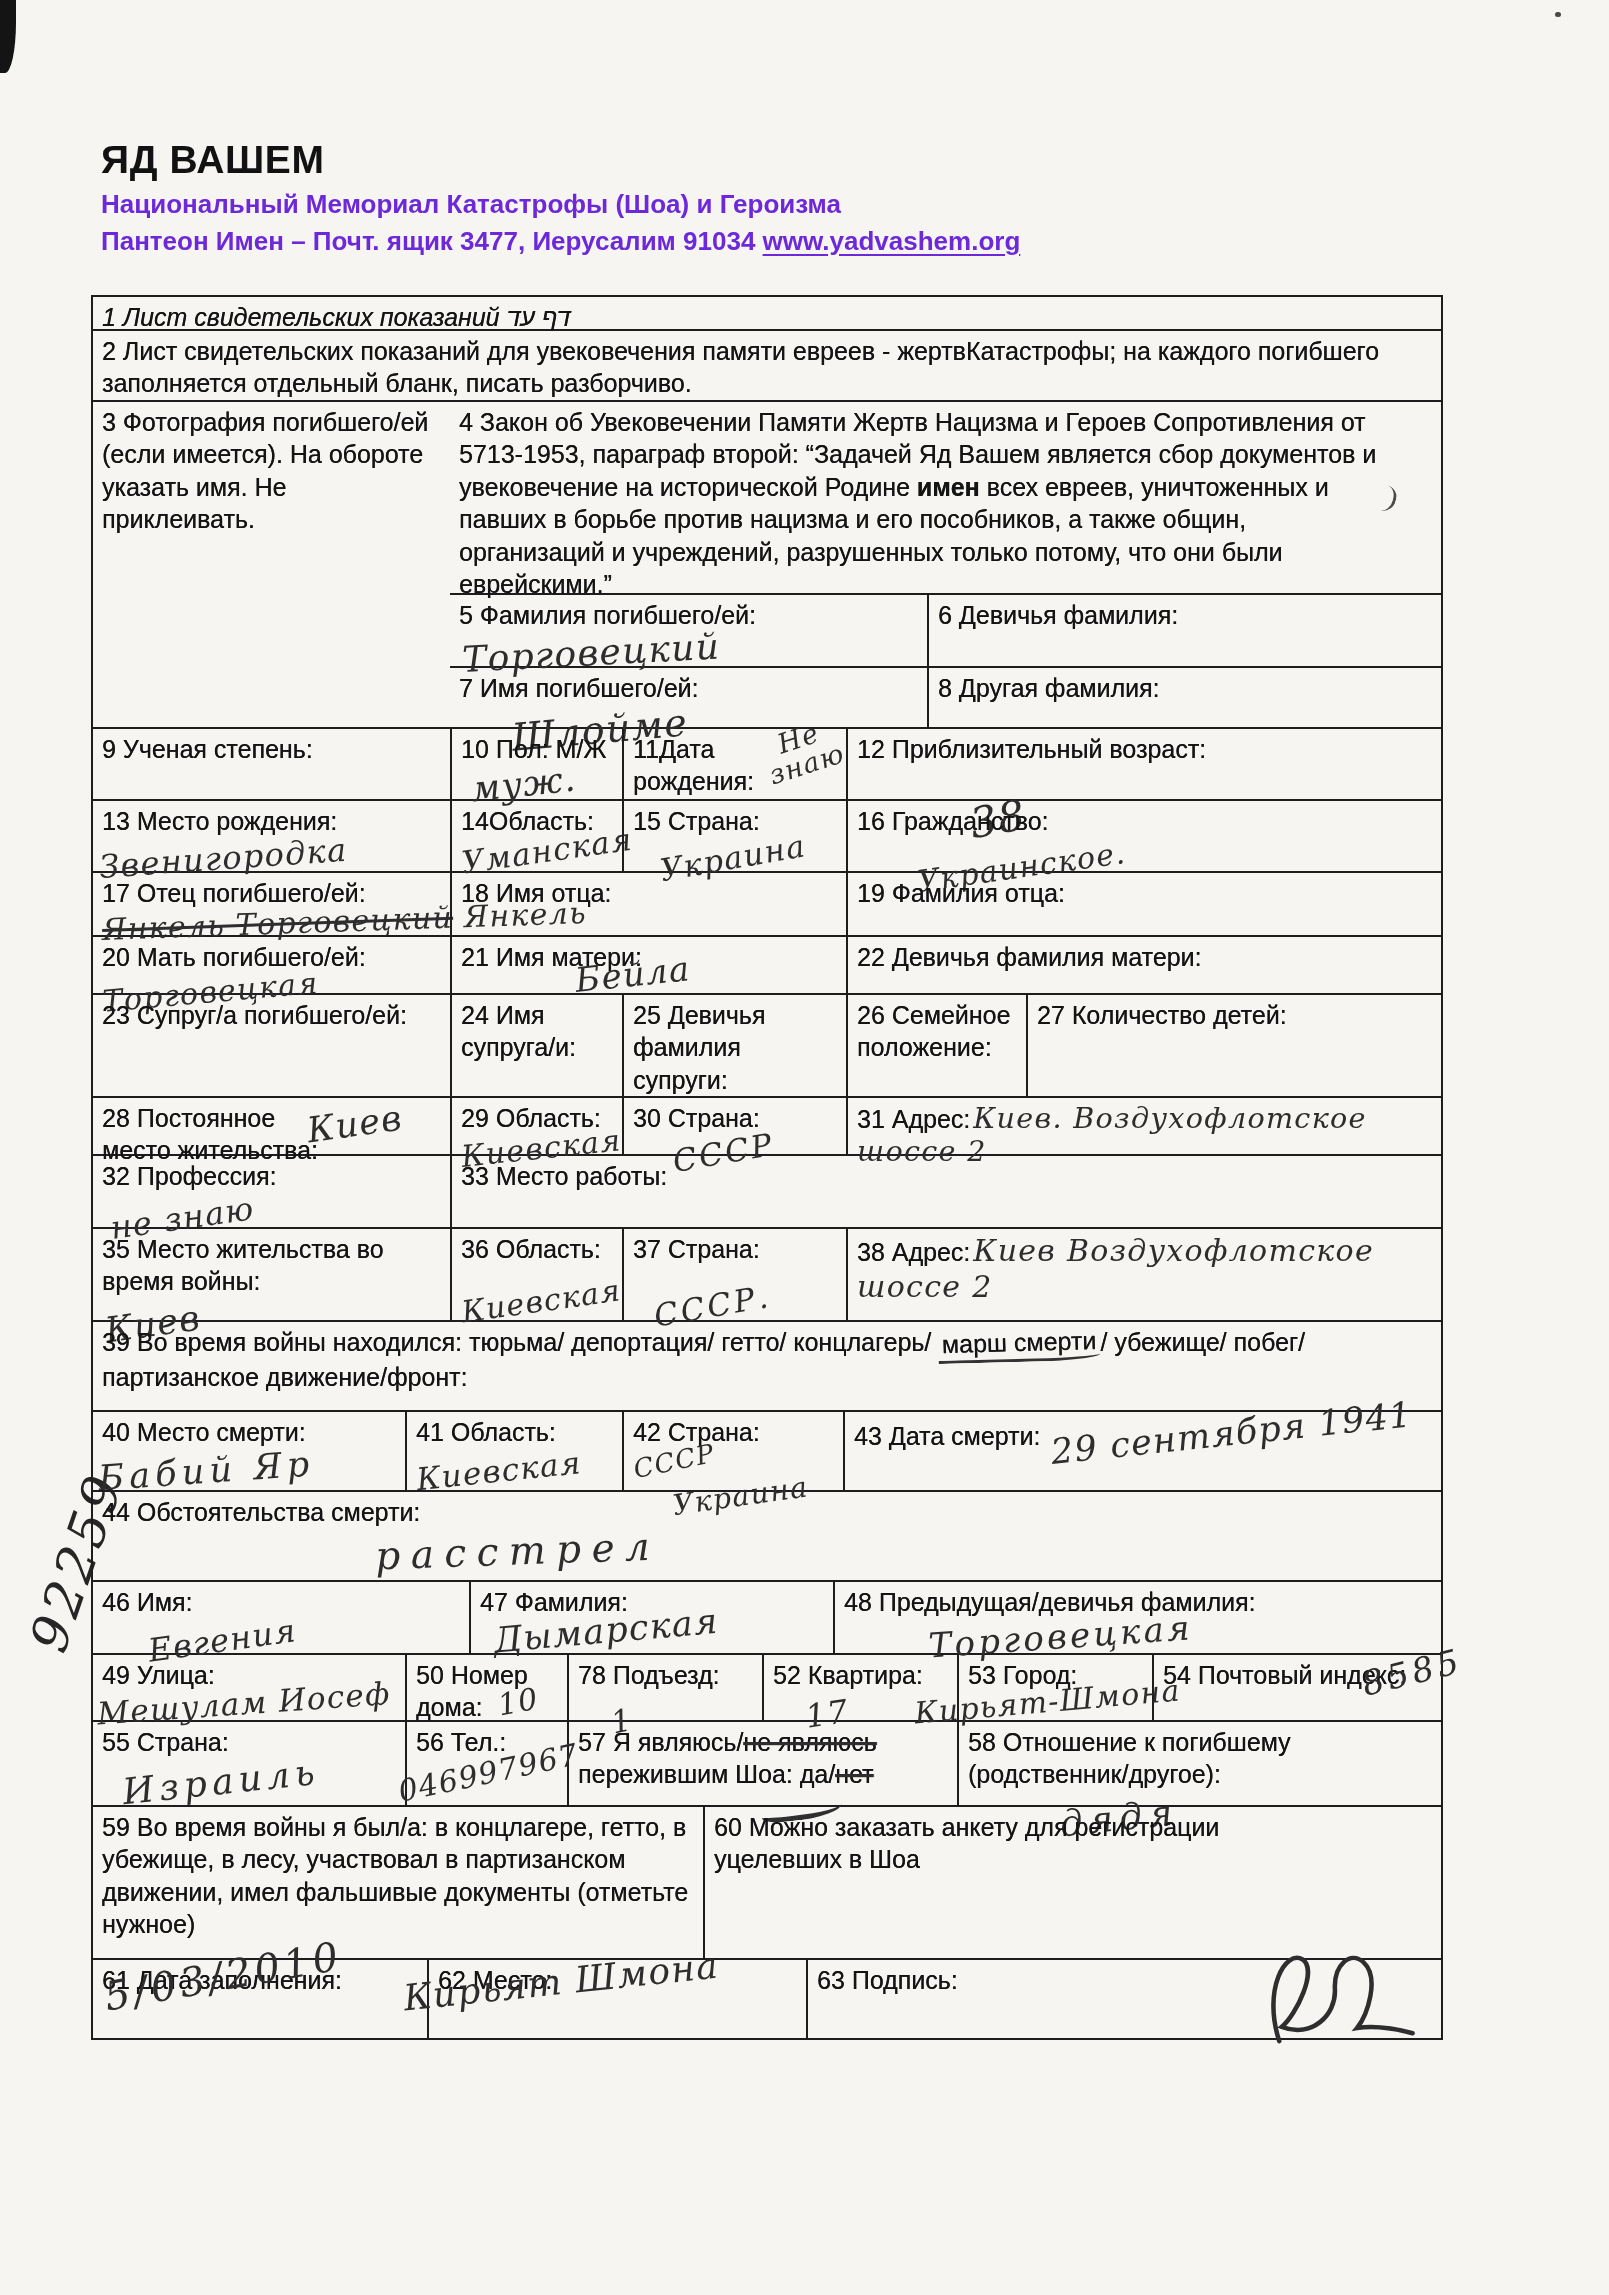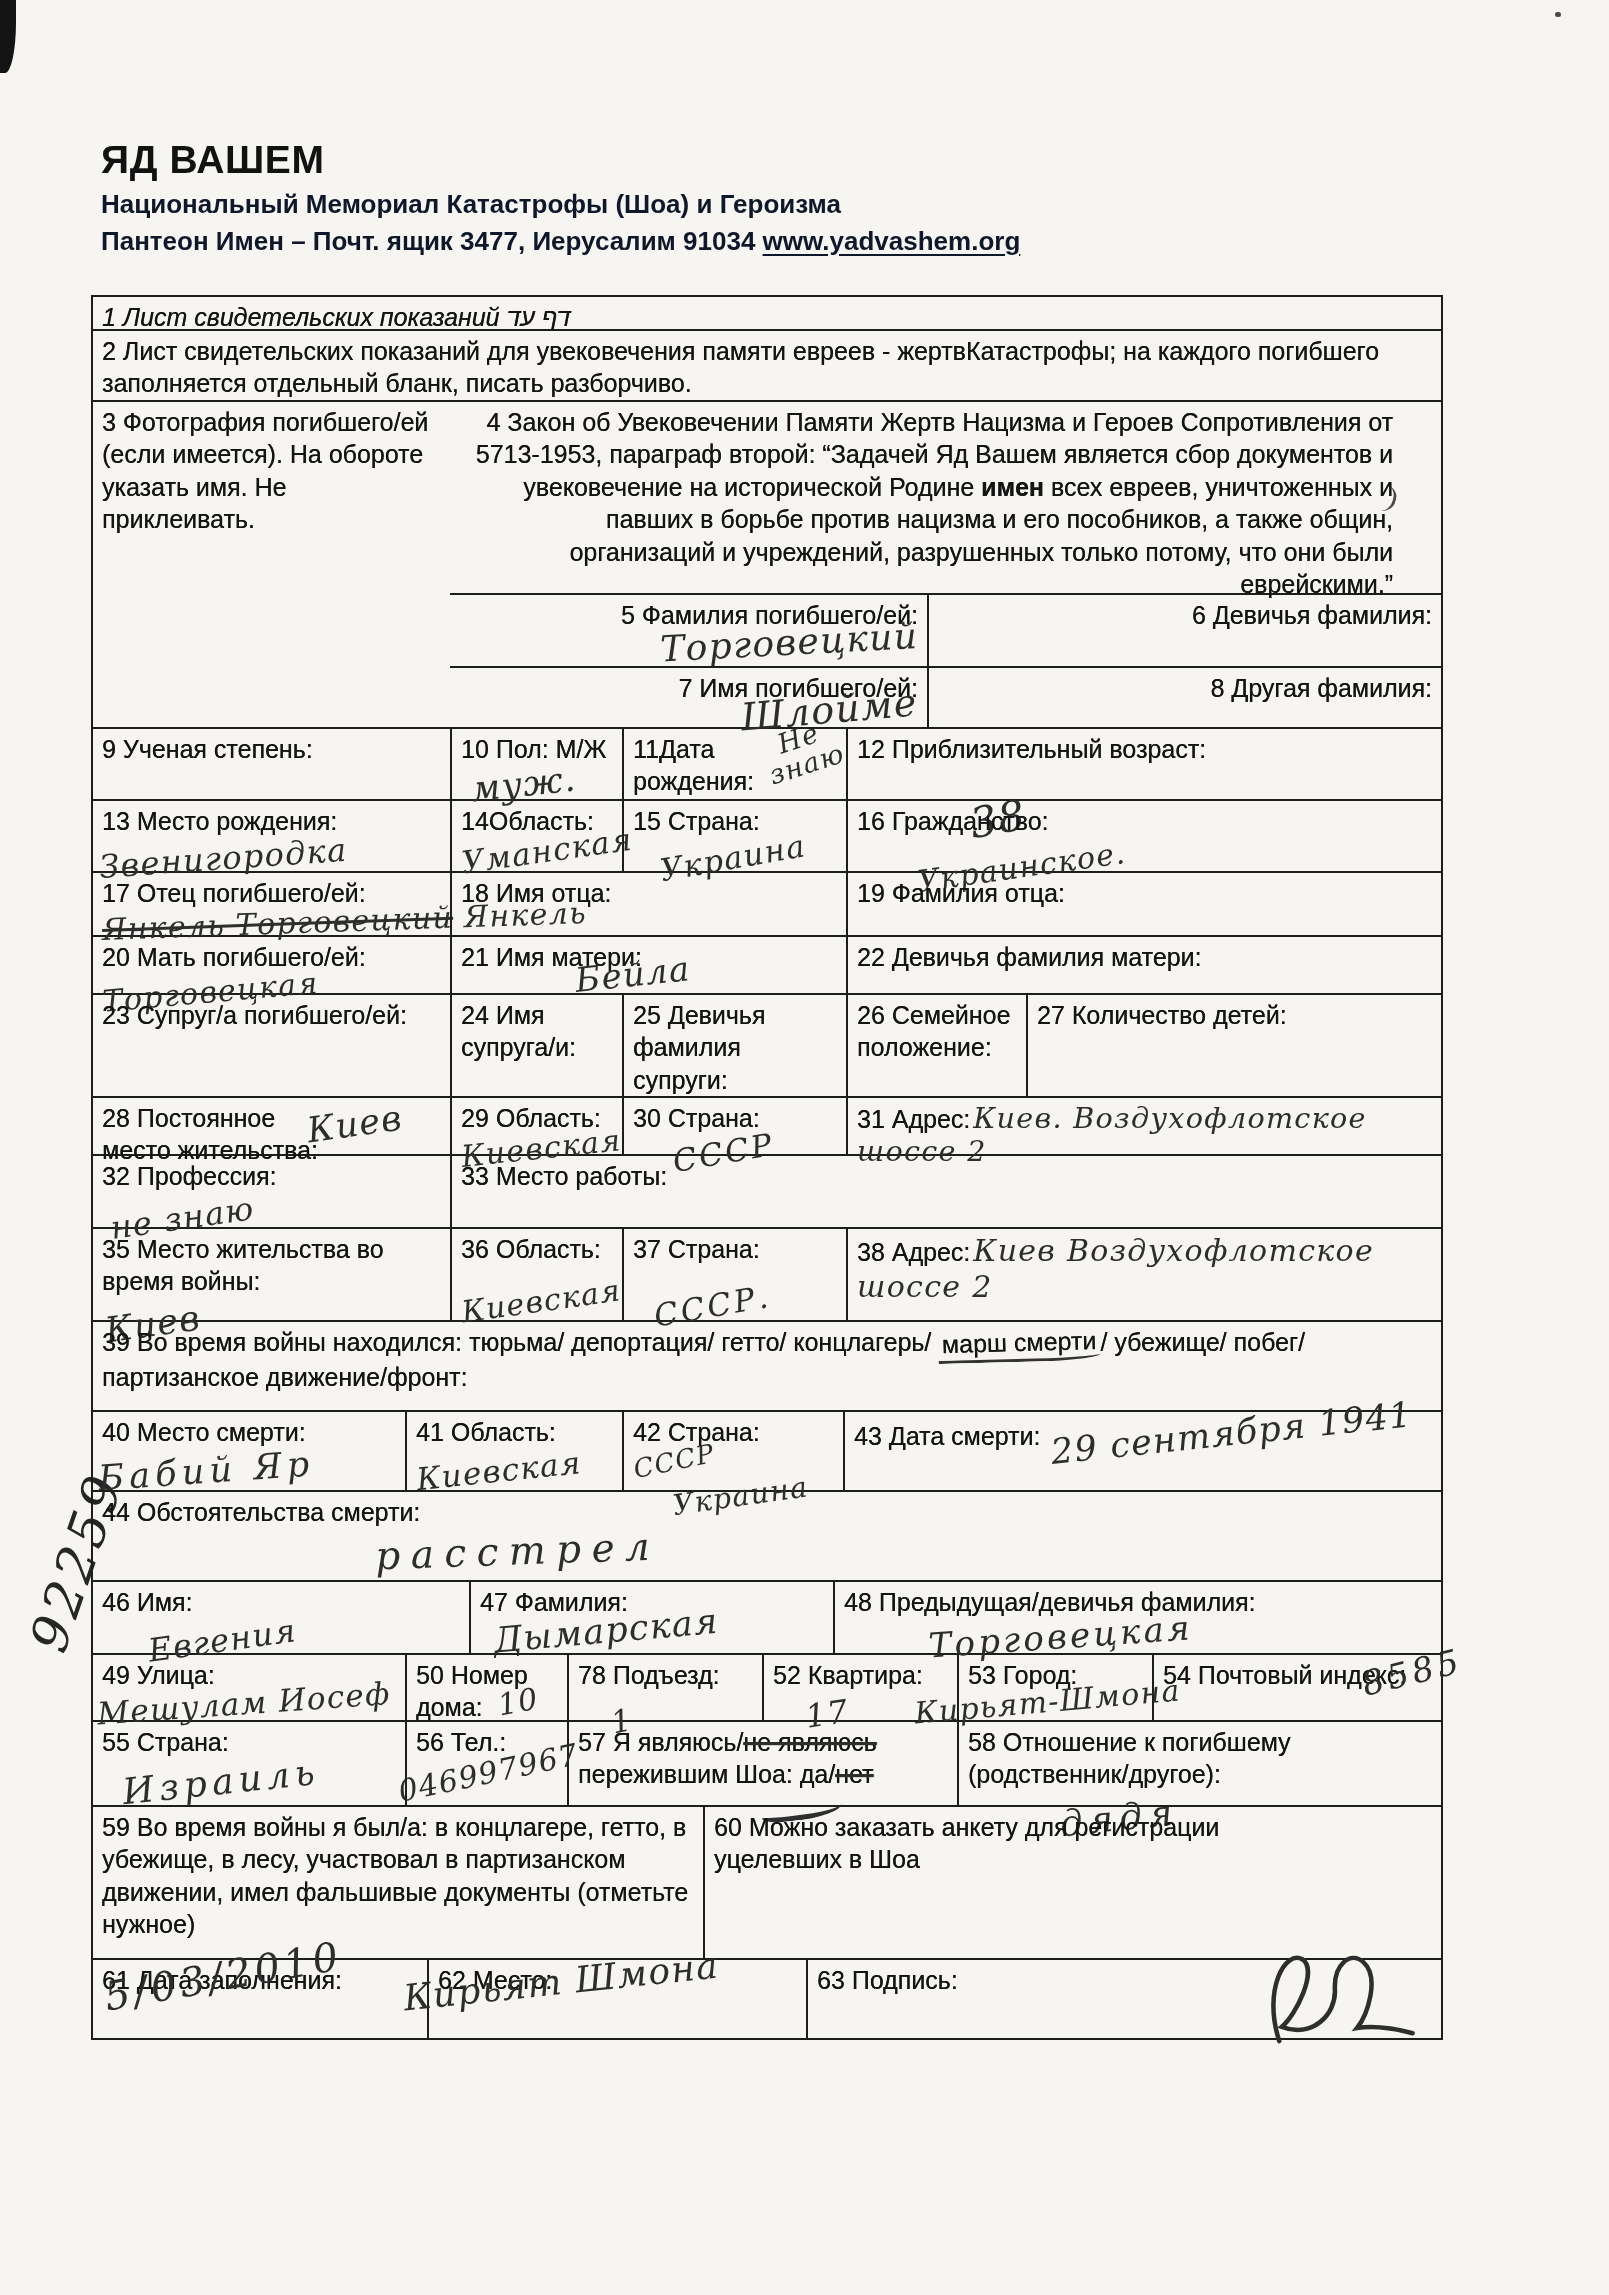--- a/index.html
+++ b/index.html
@@ -1,33 +1,33 @@
 <!DOCTYPE html>
 <html style="font-size:10.4px"><head>
 <meta charset="utf-8">
 <style>
   html,body{margin:0;padding:0;background:#d8d8d4;}
   .page{position:relative;width:1610px;height:2295px;background:#f6f5f1;overflow:hidden;
         font-family:"Liberation Sans",sans-serif;color:#161616;}
   
   .hdr{position:absolute;left:101px;top:138px;}
   .org{font-size:39px;font-weight:bold;letter-spacing:0.6px;color:#121212;}
-  .sub{font-size:26px;font-weight:bold;margin-top:6.5px;color:#0f172a;}
+  .sub{font-size:26px;font-weight:bold;margin-top:6.5px;color:#6d28d9;}
   .link{text-decoration:underline;text-underline-offset:3.9px;}
   
   .tbl{position:absolute;left:91px;top:295px;width:1348px;border:2.6px solid #1d1d1d;background:transparent;}
   .row{display:flex;border-top:2.6px solid #1d1d1d;}
   .row:first-child{border-top:none;}
   .cell{position:relative;border-left:2.6px solid #1d1d1d;padding:3.9px 9px;box-sizing:border-box;}
   .cell:first-child{border-left:none;}
   .lbl{font-size:25px;line-height:1.30;color:#141414;text-shadow:0.2px 0.2px 0 #2a2a2a;}
   .it{font-style:italic;}
   .b{font-weight:bold;}
   .stack{display:flex;flex-direction:column;flex:1;}
-  .stack .sec{border-top:2.6px solid #1d1d1d;text-align:right;}
+  .stack .sec{border-top:2.6px solid #1d1d1d;}
   .stack .sec:first-child{border-top:none;}
   .subrow{display:flex;}
   .subrow .cell:first-child{border-left:none;}
   
   .hw{font-family:"DejaVu Serif",serif;font-style:italic;color:#2d2d2d;letter-spacing:1.3px;line-height:1.0;}
   .nowrap{white-space:nowrap;}
   .pen-strike{text-decoration:line-through;text-decoration-thickness:3.2px;text-decoration-color:#2e2e2e;}
   .pen-underline{display:inline-block;border-bottom:3.9px solid #333;border-radius:0 0 40%/0 0 6.5px;transform:rotate(-1.5deg);padding:0 3.9px 0 3.9px;}
   .margin-number{position:absolute;left:22px;top:1641px;transform:rotate(-71deg);transform-origin:left top;
                  font-size:52px;color:#262626;letter-spacing:3.9px;}

